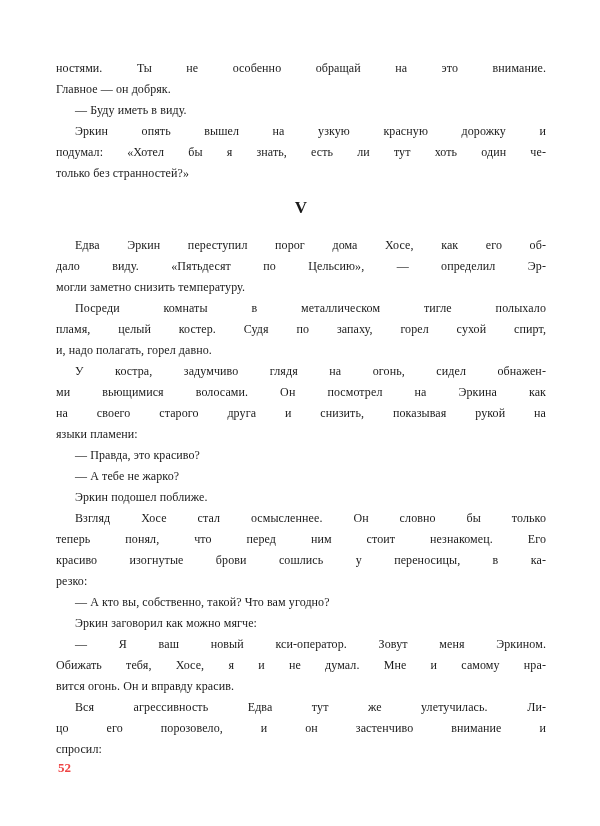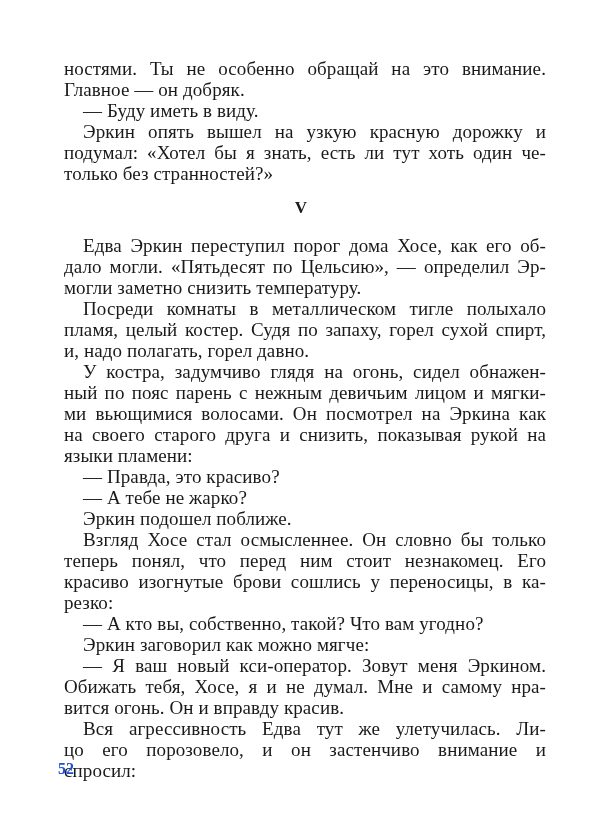--- a/index.html
+++ b/index.html
@@ -18,26 +18,25 @@
     .page {
       position: absolute;
       left: 56px;
       top: 58px;
       width: 490px;
     }
     .line {
       display: block;
       height: 21px;
       line-height: 21px;
-      font-size: 19px;
+      font-size: 12px;
       white-space: nowrap;
       text-align: justify;
       text-align-last: justify;
       letter-spacing: 0.1px;
-      margin-left: 8px;
     }
     .line.last {
       text-align-last: left;
     }
     .line.indent {
       padding-left: 19px;
       box-sizing: border-box;
     }
     .chapter {
       height: 21px;
@@ -45,50 +44,49 @@
       text-align: center;
       font-size: 17px;
       font-weight: bold;
       margin-top: 13px;
       margin-bottom: 17px;
     }
     .page-number {
       position: absolute;
       left: 58px;
       top: 760px;
-      font-size: 16px;
+      font-size: 13px;
       font-family: "Liberation Serif", "DejaVu Serif", serif;
-      color: #1d4ed8;
+      color: #ef4444;
       font-weight: bold;
     }
   </style>
 </head>
 <body>
 
 <div class="page">
   <div>
     <span class="line">ностями. Ты не особенно обращай на это внимание.</span>
     <span class="line last">Главное — он добряк.</span>
     <span class="line indent last">— Буду иметь в виду.</span>
     <span class="line indent">Эркин опять вышел на узкую красную дорожку и</span>
     <span class="line">подумал: «Хотел бы я знать, есть ли тут хоть один че-</span>
     <span class="line last">только без странностей?»</span>
   </div>
 
   <div class="chapter">V</div>
 
   <div>
     <span class="line indent">Едва Эркин переступил порог дома Хосе, как его об-</span>
-    <span class="line">дало могли. «Пятьдесят по Цельсию», — определил Эр-</span>
+    <span class="line">дало виду. «Пятьдесят по Цельсию», — определил Эр-</span>
     <span class="line last">могли заметно снизить температуру.</span>
     <span class="line indent">Посреди комнаты в металлическом тигле полыхало</span>
     <span class="line">пламя, целый костер. Судя по запаху, горел сухой спирт,</span>
     <span class="line last">и, надо полагать, горел давно.</span>
     <span class="line indent">У костра, задумчиво глядя на огонь, сидел обнажен-</span>
-    <span class="line">ный по пояс парень с нежным девичьим лицом и мягки-</span>
     <span class="line">ми вьющимися волосами. Он посмотрел на Эркина как</span>
     <span class="line">на своего старого друга и снизить, показывая рукой на</span>
     <span class="line last">языки пламени:</span>
     <span class="line indent last">— Правда, это красиво?</span>
     <span class="line indent last">— А тебе не жарко?</span>
     <span class="line indent last">Эркин подошел поближе.</span>
     <span class="line indent">Взгляд Хосе стал осмысленнее. Он словно бы только</span>
     <span class="line">теперь понял, что перед ним стоит незнакомец. Его</span>
     <span class="line">красиво изогнутые брови сошлись у переносицы, в ка-</span>
     <span class="line last">резко:</span>

